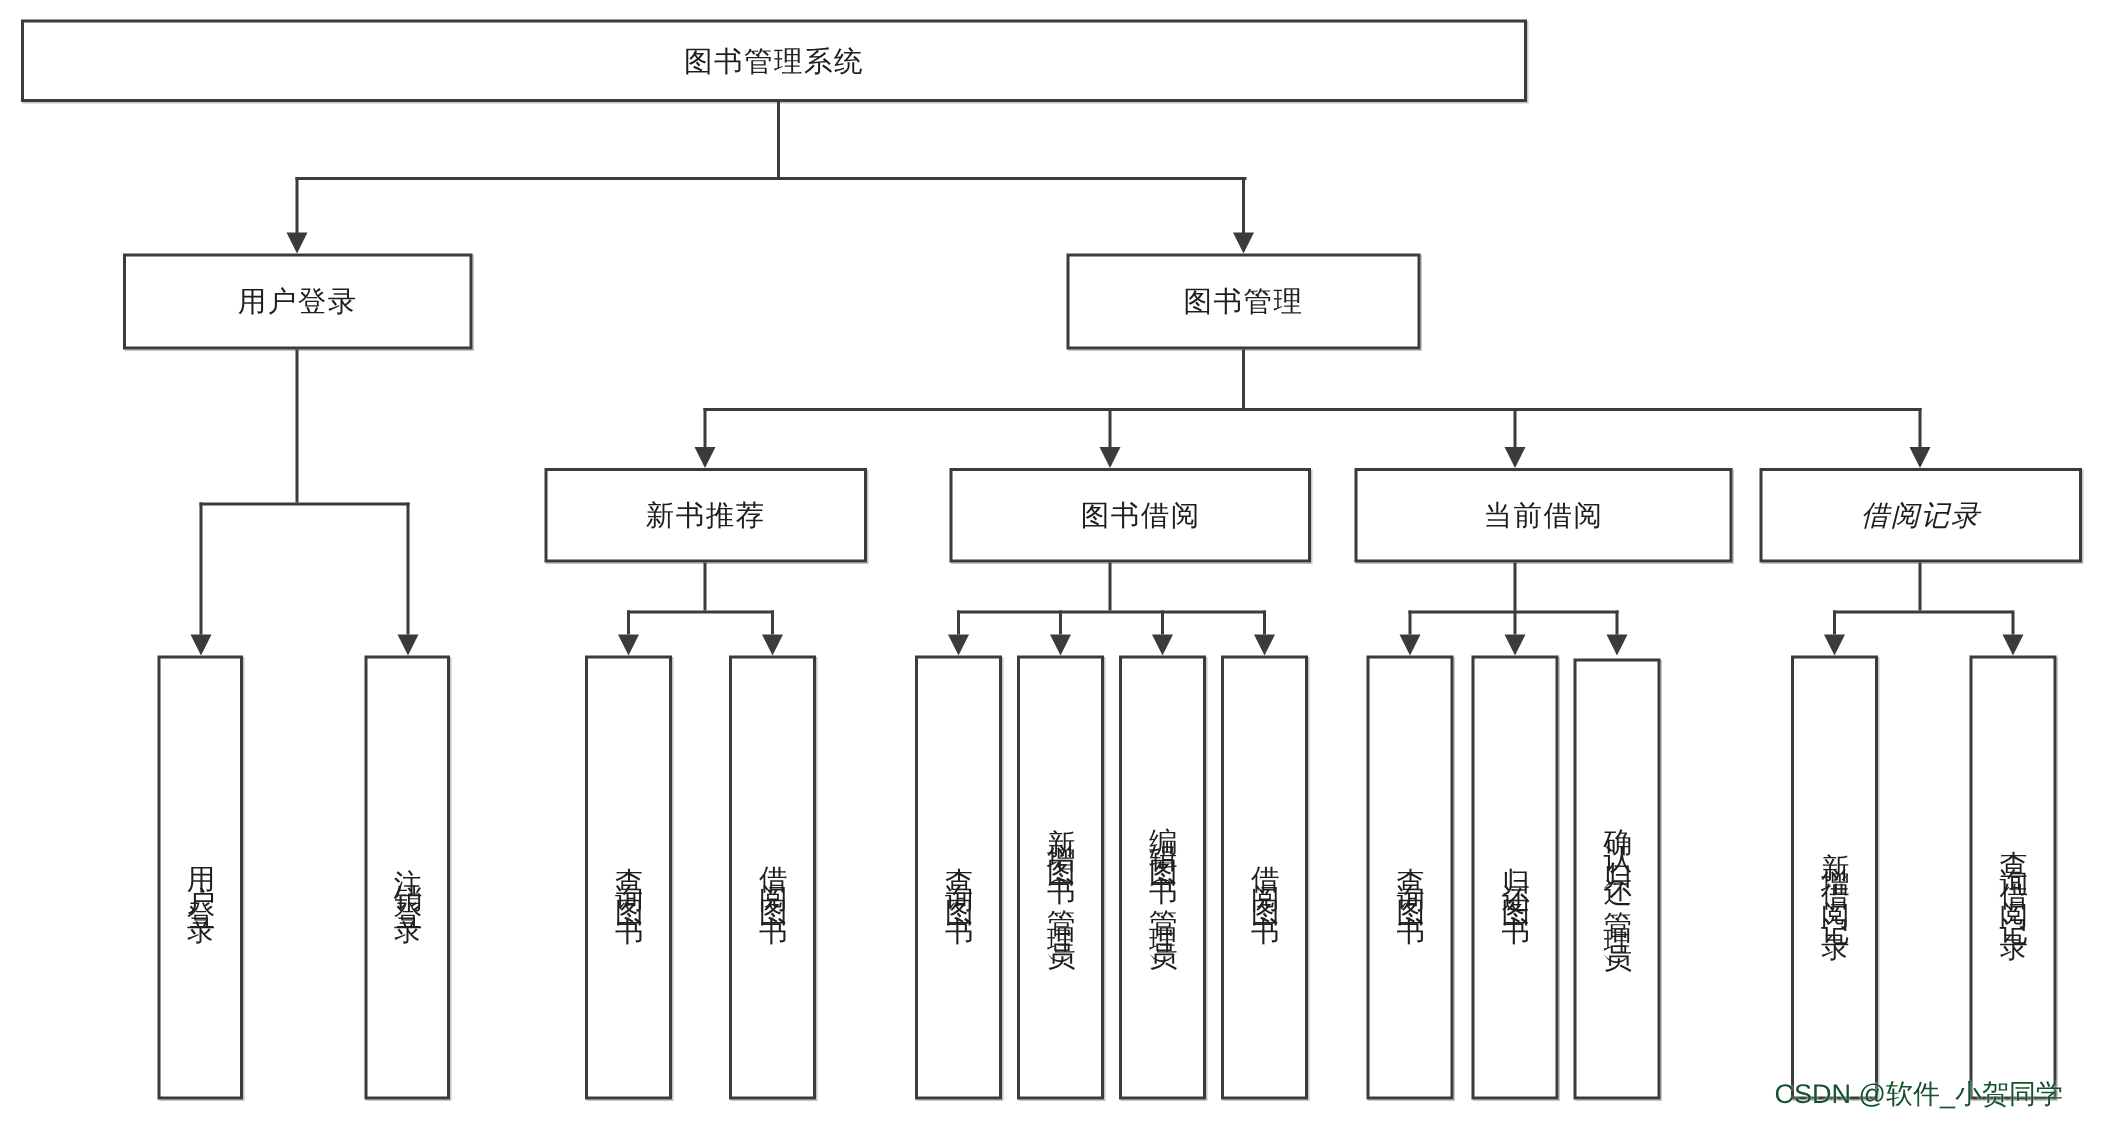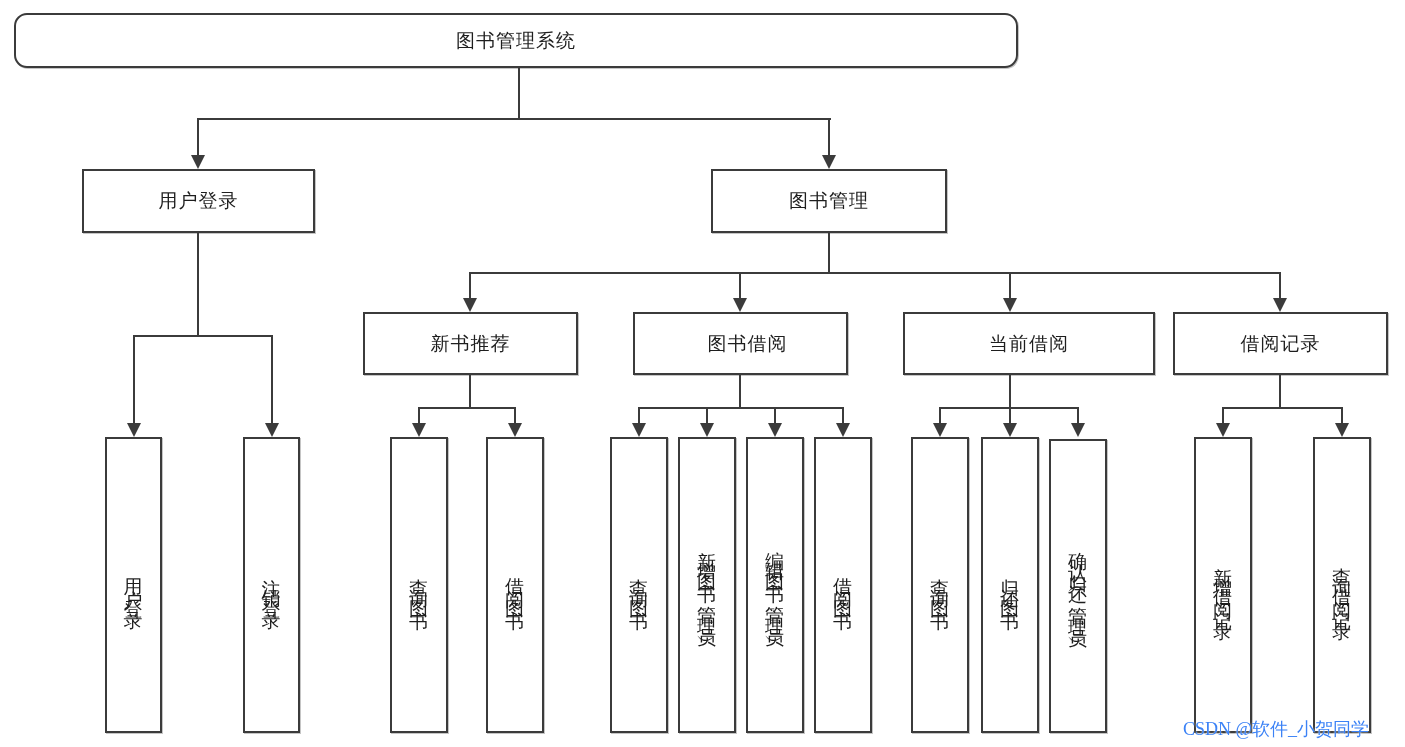--- a/index.html
+++ b/index.html
@@ -37,33 +37,32 @@
   .arrow{
     position:absolute;width:0;height:0;
     border-left:7px solid transparent;
     border-right:7px solid transparent;
     border-top:14px solid #3b3b3b;
   }
   #watermark{
     position:absolute;
     left:1183px;top:717px;
     font-size:18px;
-    color:#3b82f6;
+    color:#14532d;
     text-shadow:0 0 2px #ffffff;
     white-space:nowrap;
     z-index:5;
-    font-family:Liberation Serif, serif;
   }
 </style>
 </head>
 <body>
 
 <div id="canvas">
 
-  <div class="box h" style="left:14px;top:13px;width:1004px;height:55px;border-radius:13px;">
+  <div class="box h" style="left:14px;top:13px;width:1004px;height:55px;">
     <span>图书管理系统</span>
   </div>
 
   <div class="vline" style="left:518px;top:68px;height:50px;"></div>
   <div class="hline" style="left:197px;top:118px;width:634px;"></div>
   <div class="vline" style="left:197px;top:118px;height:38px;"></div>
   <div class="arrow" style="left:191px;top:155px;"></div>
   <div class="vline" style="left:828px;top:118px;height:38px;"></div>
   <div class="arrow" style="left:822px;top:155px;"></div>
 
@@ -88,27 +87,27 @@
   <div class="vline" style="left:739px;top:272px;height:26px;"></div>
   <div class="arrow" style="left:733px;top:298px;"></div>
   <div class="vline" style="left:1009px;top:272px;height:26px;"></div>
   <div class="arrow" style="left:1003px;top:298px;"></div>
   <div class="vline" style="left:1279px;top:272px;height:26px;"></div>
   <div class="arrow" style="left:1273px;top:298px;"></div>
 
   <div class="box h" style="left:363px;top:312px;width:215px;height:63px;text-align:center;">
     <span>新书推荐</span>
   </div>
-  <div class="box h" style="left:633px;top:312px;width:215px;height:63px;padding-left:14px;">
+  <div class="box h" style="left:633px;top:312px;width:241px;height:63px;padding-left:14px;">
     <span>图书借阅</span>
   </div>
   <div class="box h" style="left:903px;top:312px;width:252px;height:63px;">
     <span>当前借阅</span>
   </div>
-  <div class="box h" style="left:1173px;top:312px;width:215px;height:63px;">
+  <div class="box h" style="left:1173px;top:312px;width:215px;height:63px;font-style:italic;">
     <span>借阅记录</span>
   </div>
 
   <div class="vline" style="left:469px;top:375px;height:32px;"></div>
   <div class="hline" style="left:418px;top:407px;width:98px;"></div>
   <div class="vline" style="left:418px;top:407px;height:16px;"></div>
   <div class="arrow" style="left:412px;top:423px;"></div>
   <div class="vline" style="left:514px;top:407px;height:16px;"></div>
   <div class="arrow" style="left:508px;top:423px;"></div>
 

